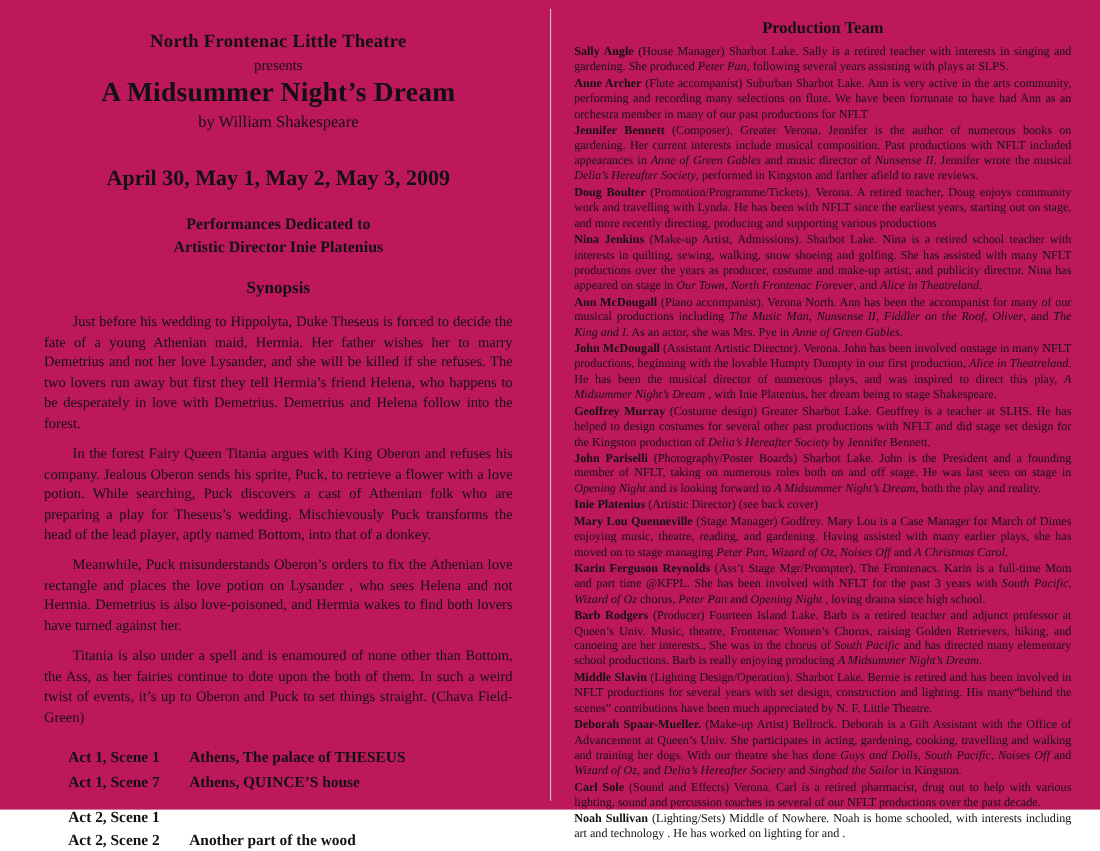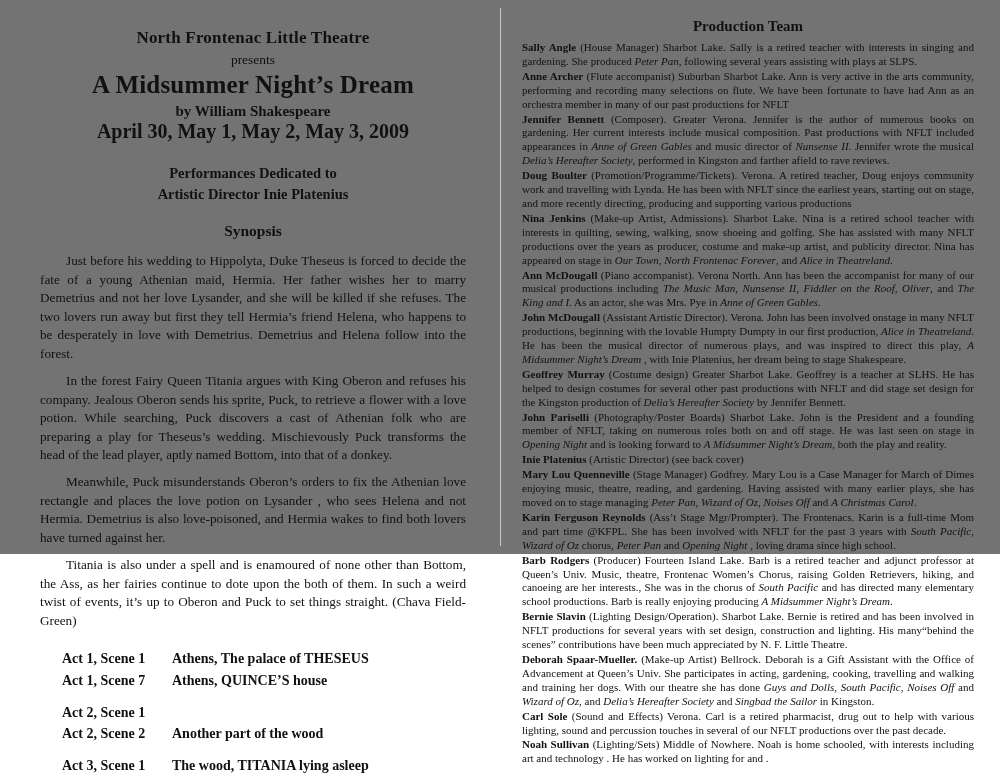--- a/index.html
+++ b/index.html
@@ -10,24 +10,24 @@
   body {
     width: 1000px;
     height: 774px;
     font-family: "Liberation Serif", serif;
     color: #111;
     overflow: hidden;
   }
   .page {
     position: relative;
     width: 1000px;
-    height: 554px;
+    height: 736px;
     box-sizing: border-box;
     display: flex;
-    background: #737373;
+    background: #be185d;
   }
   .divider {
     position: absolute;
     left: 500px;
     top: 8px;
     bottom: 8px;
     width: 1px;
     background: #c9c9c9;
   }
 
@@ -49,22 +49,22 @@
     margin-bottom: 3px;
   }
   .title {
     font-size: 25px;
     font-weight: bold;
     letter-spacing: .2px;
     margin: 2px 0 4px;
   }
   .byline {
     font-size: 15px;
-    font-weight: bold;
-    margin-bottom: 0;
+    font-weight: normal;
+    margin-bottom: 31px;
   }
   .dates {
     font-size: 20px;
     font-weight: bold;
     margin-bottom: 20px;
   }
   .dedication {
     font-size: 14.5px;
     font-weight: bold;
     line-height: 1.42;
@@ -186,20 +186,20 @@
         <p class="bio"><span class="nm">Doug Boulter</span><span> (Promotion/Programme/Tickets). Verona. A retired teacher, Doug enjoys community work and travelling with Lynda.  He has been with NFLT since the earliest years, starting out on stage, and more recently directing, producing and supporting various productions</span></p>
         <p class="bio"><span class="nm">Nina Jenkins</span><span> (Make-up Artist, Admissions).  Sharbot Lake.  Nina is a retired school teacher with interests in quilting, sewing, walking, snow shoeing and golfing.  She has assisted with many NFLT productions over the years as producer, costume and make-up artist, and publicity director.  Nina has appeared on stage in <i>Our Town</i>, <i>North Frontenac Forever</i>, and <i>Alice in Theatreland</i>.</span></p>
         <p class="bio"><span class="nm">Ann McDougall</span><span> (Piano accompanist).  Verona North.  Ann has been the accompanist for many of our musical productions including <i>The Music Man</i>, <i>Nunsense II</i>, <i>Fiddler on the Roof</i>, <i>Oliver</i>, and <i>The King and I</i>.  As an actor, she was Mrs. Pye in <i>Anne of Green Gables</i>.</span></p>
         <p class="bio"><span class="nm">John McDougall</span><span> (Assistant Artistic Director). Verona.  John has been involved onstage in many NFLT productions, beginning with the lovable Humpty Dumpty in our first production, <i>Alice in Theatreland</i>.  He has been the musical director of numerous plays, and was inspired to direct this  play, <i>A Midsummer Night’s Dream</i> , with Inie Platenius, her dream being to stage Shakespeare.</span></p>
         <p class="bio"><span class="nm">Geoffrey Murray</span><span> (Costume design) Greater Sharbot Lake.  Geoffrey is a teacher at SLHS.  He has helped to design costumes for several other past productions with NFLT and did stage set design for the Kingston production of <i>Delia’s Hereafter Society</i> by Jennifer Bennett.</span></p>
         <p class="bio"><span class="nm">John Pariselli</span><span> (Photography/Poster Boards) Sharbot Lake.  John is the President and a founding member of NFLT, taking on numerous roles both on and off stage.  He was last seen on stage in <i>Opening Night</i> and is looking forward to <i>A Midsummer Night’s Dream</i>, both the play and reality.</span></p>
         <p class="bio"><span class="nm">Inie Platenius</span><span> (Artistic Director) (see back cover)</span></p>
         <p class="bio"><span class="nm">Mary Lou Quenneville</span><span> (Stage Manager) Godfrey.  Mary Lou is a Case Manager for March of Dimes enjoying music, theatre, reading, and gardening.  Having assisted with many earlier plays, she has moved on to stage managing <i>Peter Pan</i>, <i>Wizard of Oz</i>, <i>Noises Off</i> and <i>A Christmas Carol</i>.</span></p>
         <p class="bio"><span class="nm">Karin Ferguson Reynolds</span><span> (Ass’t Stage Mgr/Prompter). The Frontenacs. Karin is a full-time Mom and part time @KFPL. She has been involved with NFLT for the past 3 years with <i>South Pacific</i>, <i>Wizard of Oz</i> chorus, <i>Peter Pan</i> and <i>Opening Night</i> , loving drama since high school.</span></p>
         <p class="bio"><span class="nm">Barb Rodgers</span><span> (Producer) Fourteen Island Lake.  Barb is a retired teacher and adjunct professor at Queen’s Univ.  Music, theatre, Frontenac Women’s Chorus, raising Golden Retrievers, hiking, and canoeing are her interests., She was in the chorus of <i>South Pacific</i> and has directed many elementary school productions. Barb is really enjoying  producing <i>A Midsummer Night’s Dream</i>.</span></p>
-        <p class="bio"><span class="nm">Bernie Slavin</span><span> (Lighting Design/Operation).  Sharbot Lake.  Bernie is retired and has been involved in NFLT productions for several years with set design, construction and lighting.  His many“behind the scenes” contributions have been much appreciated by N. F. Little Theatre.</span></p>
+        <p class="bio"><span class="nm">Middle Slavin</span><span> (Lighting Design/Operation).  Sharbot Lake.  Bernie is retired and has been involved in NFLT productions for several years with set design, construction and lighting.  His many“behind the scenes” contributions have been much appreciated by N. F. Little Theatre.</span></p>
         <p class="bio"><span class="nm">Deborah Spaar-Mueller.</span><span> (Make-up Artist) Bellrock.  Deborah is a Gift Assistant with the Office of Advancement at Queen’s Univ.  She participates in acting, gardening, cooking, travelling and walking and training her dogs.  With our theatre she has done  <i>Guys and Dolls</i>, <i>South Pacific</i>, <i>Noises Off</i> and <i>Wizard of Oz</i>, and <i>Delia’s Hereafter Society</i> and <i>Singbad the Sailor</i> in Kingston.</span></p>
         <p class="bio"><span class="nm">Carl Sole</span><span> (Sound and Effects) Verona.  Carl is a retired pharmacist, drug out to help with various lighting, sound and percussion touches in several of our NFLT productions over the past decade.</span></p>
         <p class="bio"><span class="nm">Noah Sullivan</span><span> (Lighting/Sets) Middle of Nowhere.  Noah is home schooled, with interests including art and technology .  He has worked on lighting for  and .</span></p>
       </div>
   </div>
 
 </div>
 
 </body></html>

